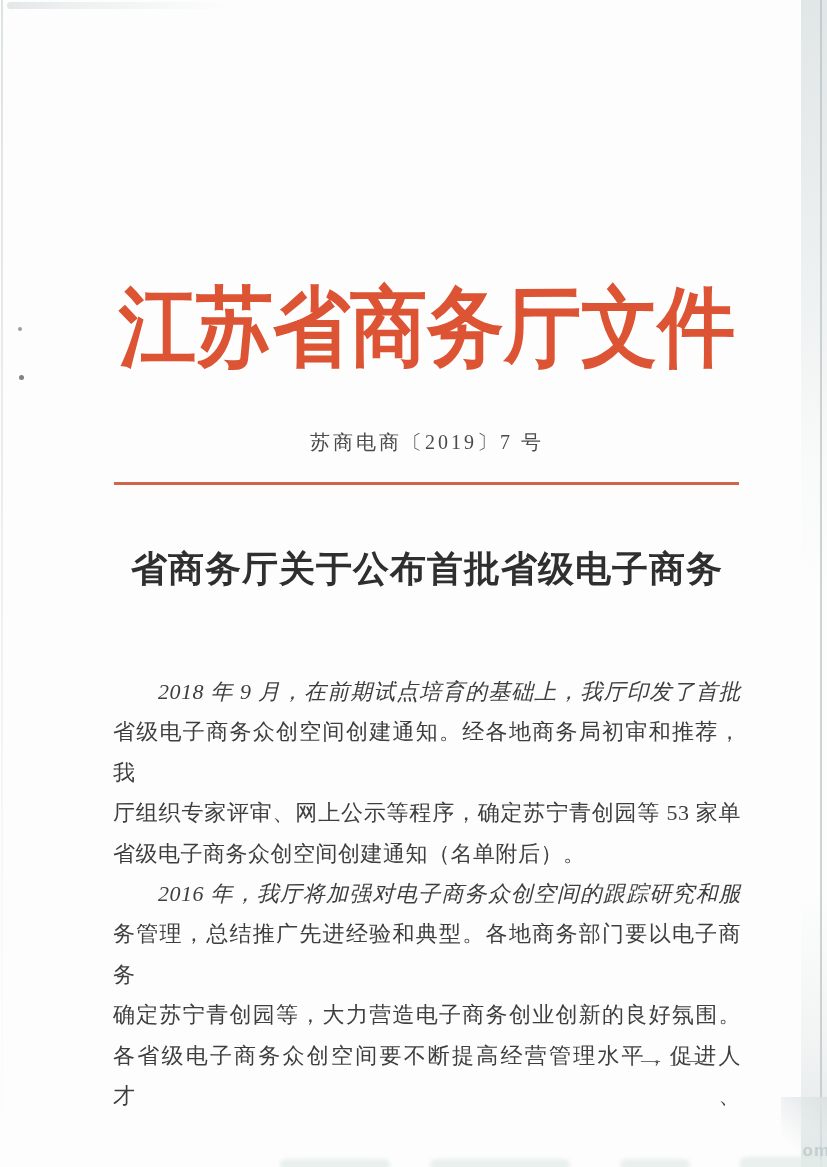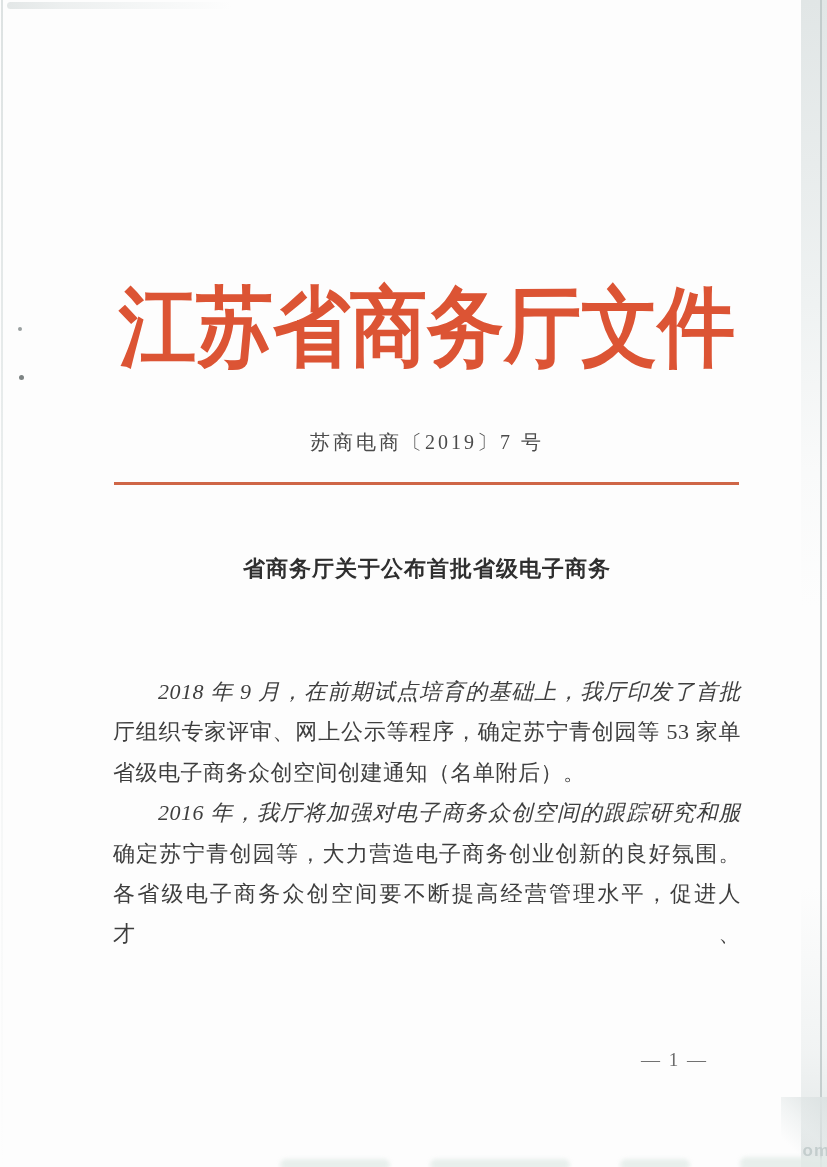--- a/index.html
+++ b/index.html
@@ -67,21 +67,21 @@
   .doc-number {
     top: 429px; text-align: center;
     font-size: 20px; letter-spacing: 3px; color: #4b4b4b;
   }
   .red-rule {
     position: absolute; left: 114px; top: 482px; width: 625px; height: 3px;
     background: var(--rule-red, #cf6647);
   }
   .doc-title {
     top: 546px; text-align: center;
-    font-size: 22px; font-weight: bold; line-height: 46px;
+    font-size: 36px; font-weight: bold; line-height: 46px;
     color: var(--heading-text, #2f2f2f); letter-spacing: 1px;
   }
   .body-text {
     top: 672px;
     font-size: 22px; line-height: 40.4px;
     color: var(--body-text, #3e3e3e);
     letter-spacing: 0.5px;
   }
   .line { white-space: nowrap; }
   .line.fill { white-space: normal; text-align: justify; text-align-last: justify; }
@@ -115,20 +115,22 @@
 <div class="content doc-number">苏商电商〔2019〕7 号</div>
 
 <div class="red-rule"></div>
 
 <div class="content doc-title">
   <div>省商务厅关于公布首批省级电子商务</div>
 </div>
 
 <div class="content body-text">
   <div class="line fill indent">2018 年 9 月，在前期试点培育的基础上，我厅印发了首批</div>
+  <div class="line fill">省级电子商务众创空间创建通知。经各地商务局初审和推荐，我</div>
   <div class="line fill">厅组织专家评审、网上公示等程序，确定苏宁青创园等 53 家单</div>
   <div class="line">省级电子商务众创空间创建通知（名单附后）。</div>
   <div class="line fill indent">2016 年，我厅将加强对电子商务众创空间的跟踪研究和服</div>
+  <div class="line fill">务管理，总结推广先进经验和典型。各地商务部门要以电子商务</div>
   <div class="line fill">确定苏宁青创园等，大力营造电子商务创业创新的良好氛围。</div>
   <div class="line fill">各省级电子商务众创空间要不断提高经营管理水平，促进人才、</div>
 </div>
 
 <div class="page-number">— 1 —</div>
 
 </body></html>

